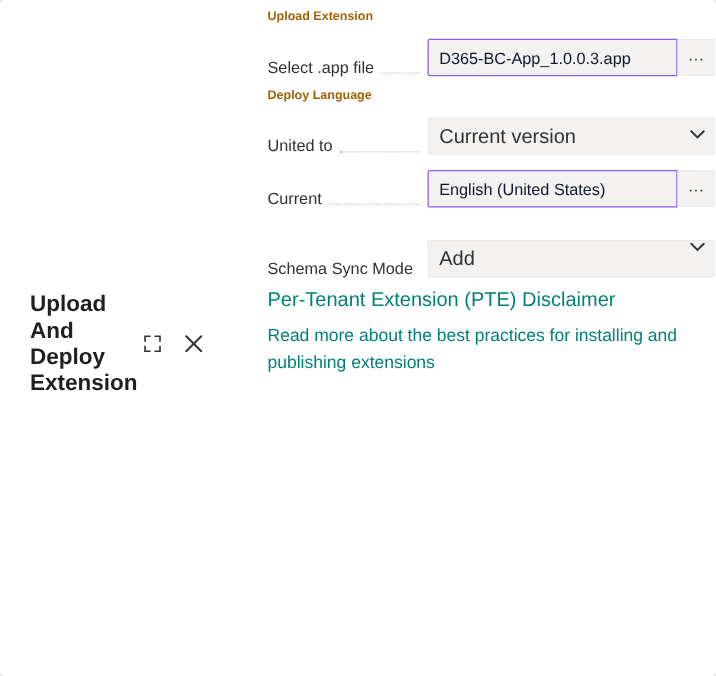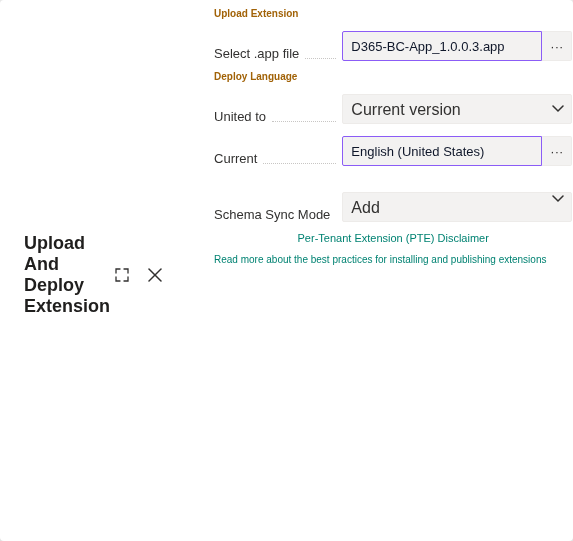--- a/index.html
+++ b/index.html
@@ -143,30 +143,29 @@
       height: 16px;
       background: #fff;
       border-radius: 50%;
       position: absolute;
       top: 2px;
       right: 2px;
       transition: right 0.2s;
     }
     .link-text {
       color: #008272;
-      font-size: 11px;
+      font-size: 16px;
       text-decoration: none;
       cursor: pointer;
       margin-bottom: 8px;
       display: block;
-      text-align: center;
     }
     .read-more-link {
       color: #008272;
-      font-size: 10px;
+      font-size: 14px;
       text-decoration: none;
       cursor: pointer;
       display: block;
       margin-top: 4px;
       margin-bottom: 16px;
       line-height: 1.5;
     }
     .divider {
       border: none;
       border-top: 1px solid #edebe9;

